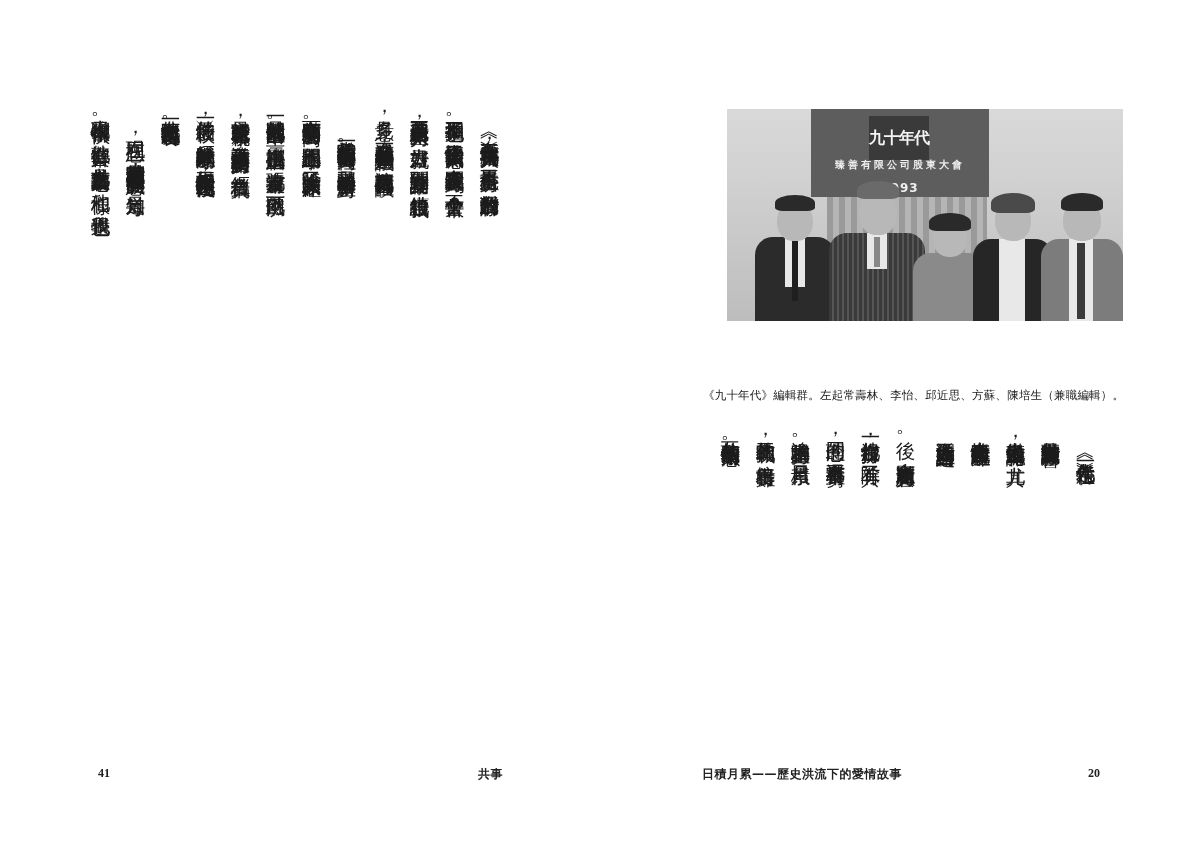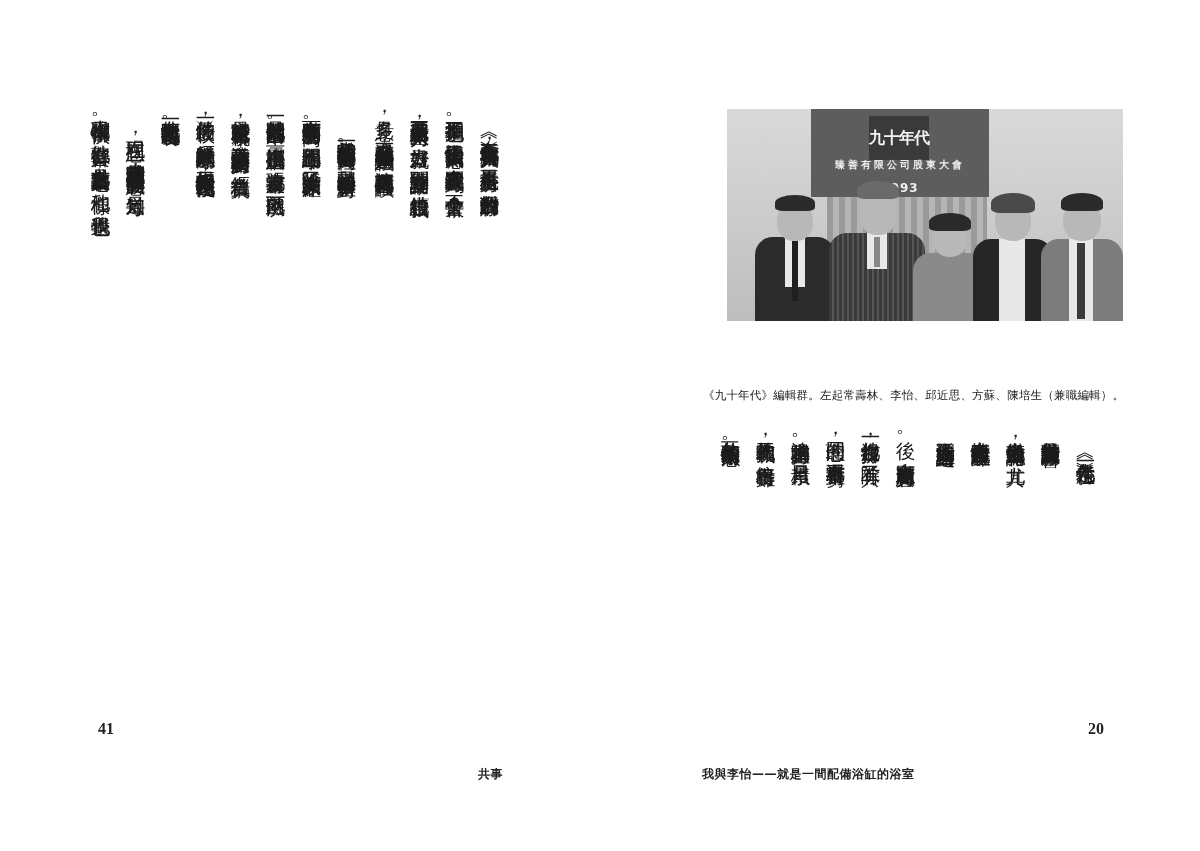--- a/index.html
+++ b/index.html
@@ -15,21 +15,21 @@
     position: absolute;
     writing-mode: vertical-rl;
     text-orientation: upright;
     font-size: 19.5px;
     line-height: 22px;
     letter-spacing: 0.6px;
     white-space: nowrap;
     color: #1c1c1c;
   }
   .folio {
-    position: absolute; top: 720px; font-size: 16px; font-weight: bold; color: #222;
+    position: absolute; top: 766px; font-size: 12px; font-weight: bold; color: #222;
     font-family: "Liberation Serif", "DejaVu Serif", serif;
   }
   .running {
     position: absolute; top: 766px; font-size: 12px; font-weight: bold; color: #222;
     font-family: "DejaVu Sans", "Liberation Sans", sans-serif; letter-spacing: 0.5px;
   }
   .photo {
     position: absolute; left: 703px; top: 109px; width: 396px; height: 212px;
     background: linear-gradient(180deg, #d9d9d9 0%, #cfcfcf 40%, #bdbdbd 100%);
     overflow: hidden;
@@ -146,15 +146,15 @@
   <div class="vcol" style="left:1004px; top:426px;">力也備受敬重的雜誌，尤其</div>
   <div class="vcol" style="left:969px; top:426px;">在李怡力抗各種阻難脫離左</div>
   <div class="vcol" style="left:934px; top:426px;">派走自己的獨立言論之路</div>
   <div class="vcol" style="left:894px; top:426px;">後。大家之所以願意賣力和</div>
   <div class="vcol" style="left:859px; top:426px;">他一起沒命打拼，除了有共</div>
   <div class="vcol" style="left:824px; top:426px;">同的理念，還有對不畏權勢</div>
   <div class="vcol" style="left:789px; top:426px;">追求真相的堅持。日積月累</div>
   <div class="vcol" style="left:754px; top:426px;">的工作和挑戰，培養出難得</div>
   <div class="vcol" style="left:719px; top:426px;">的互信和珍貴的革命情感。</div>
 
-  <div class="running" style="left:702px;">我與李怡——就是一間配備浴缸的浴室</div>
+  <div class="running" style="left:702px;">日積月累——歷史洪流下的愛情故事</div>
   <div class="folio" style="left:1088px;">20</div>
 </div>
 
 </body></html>

